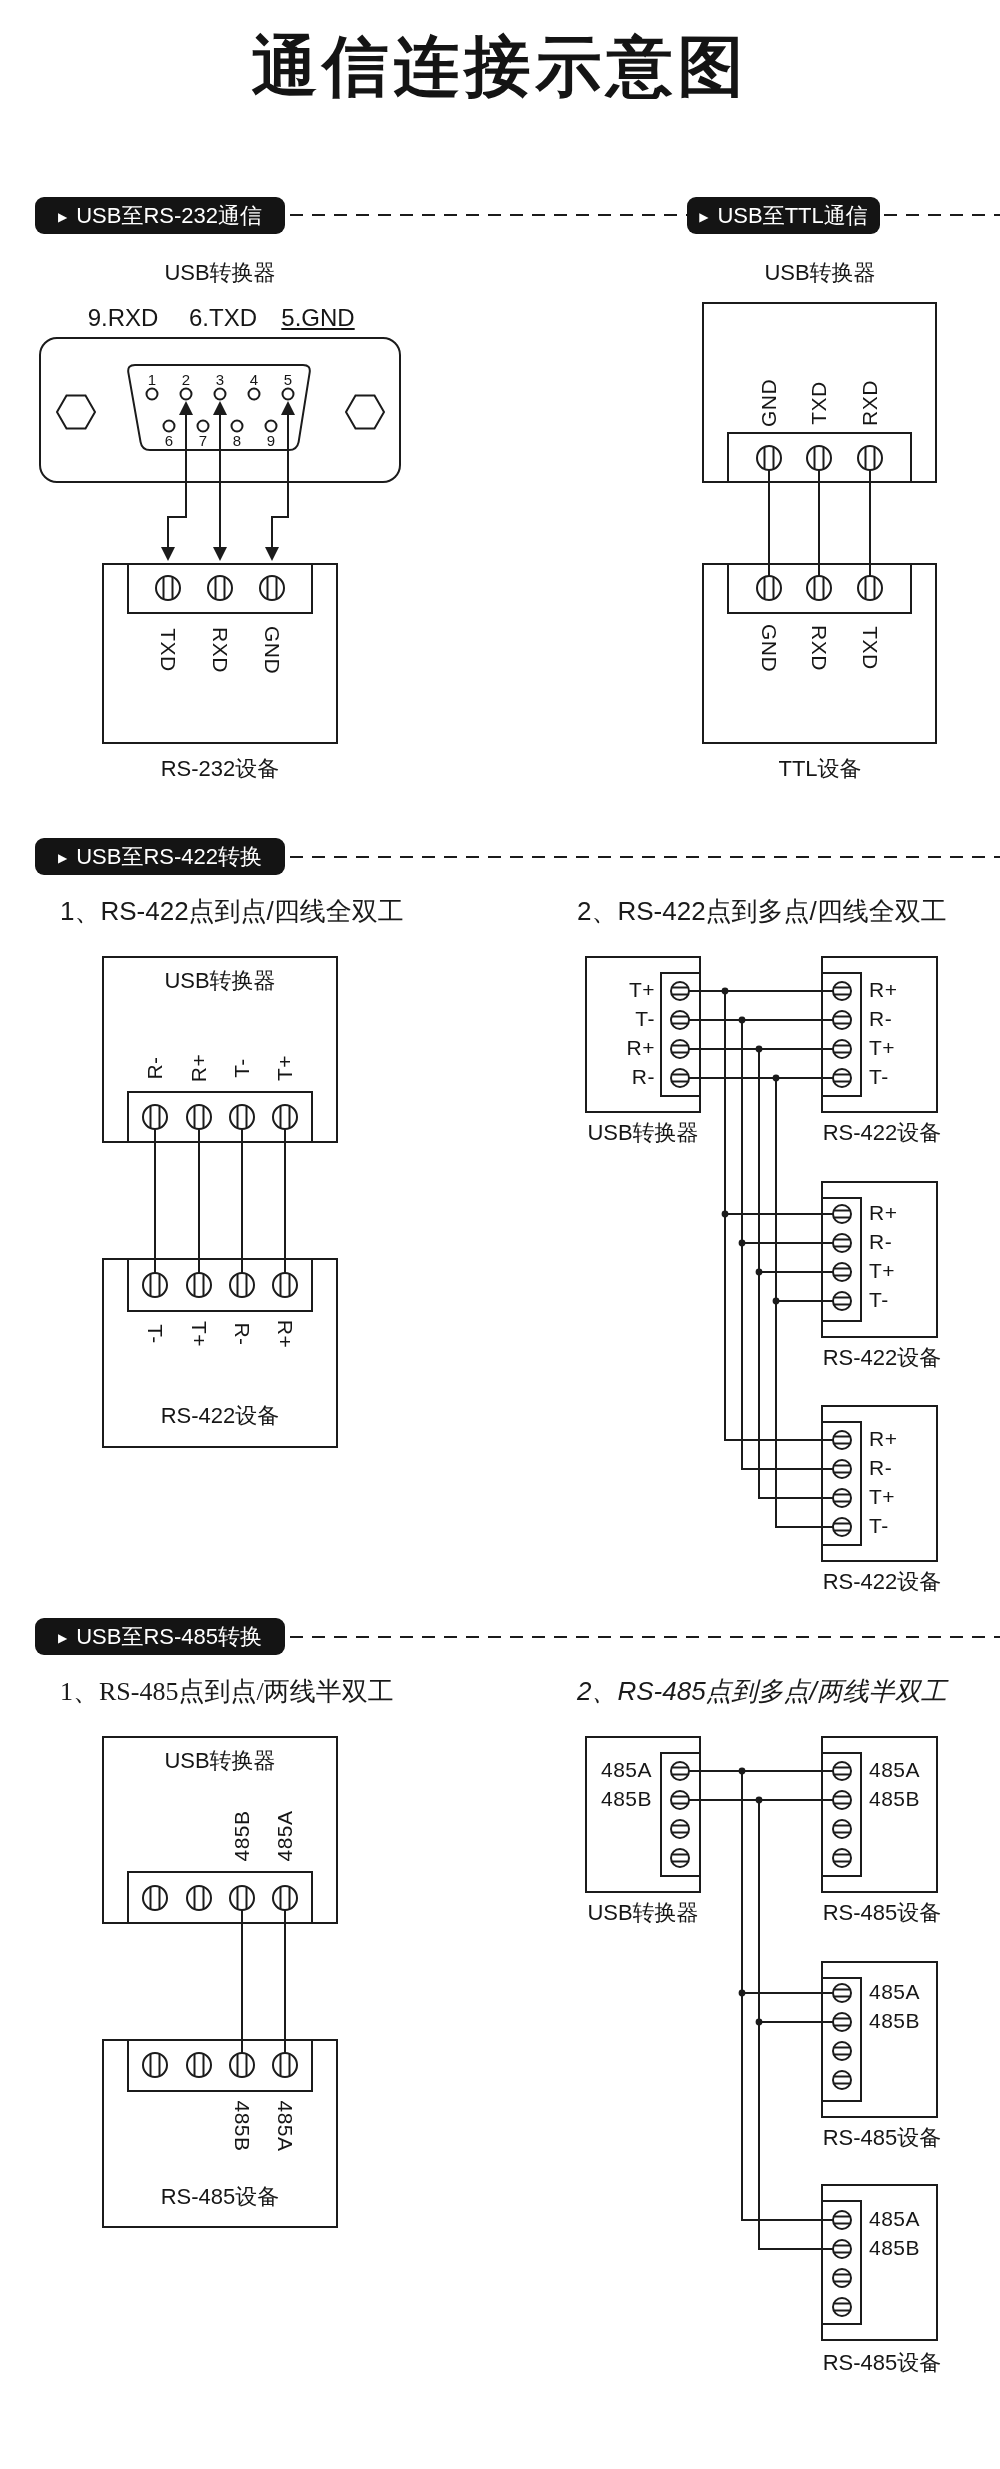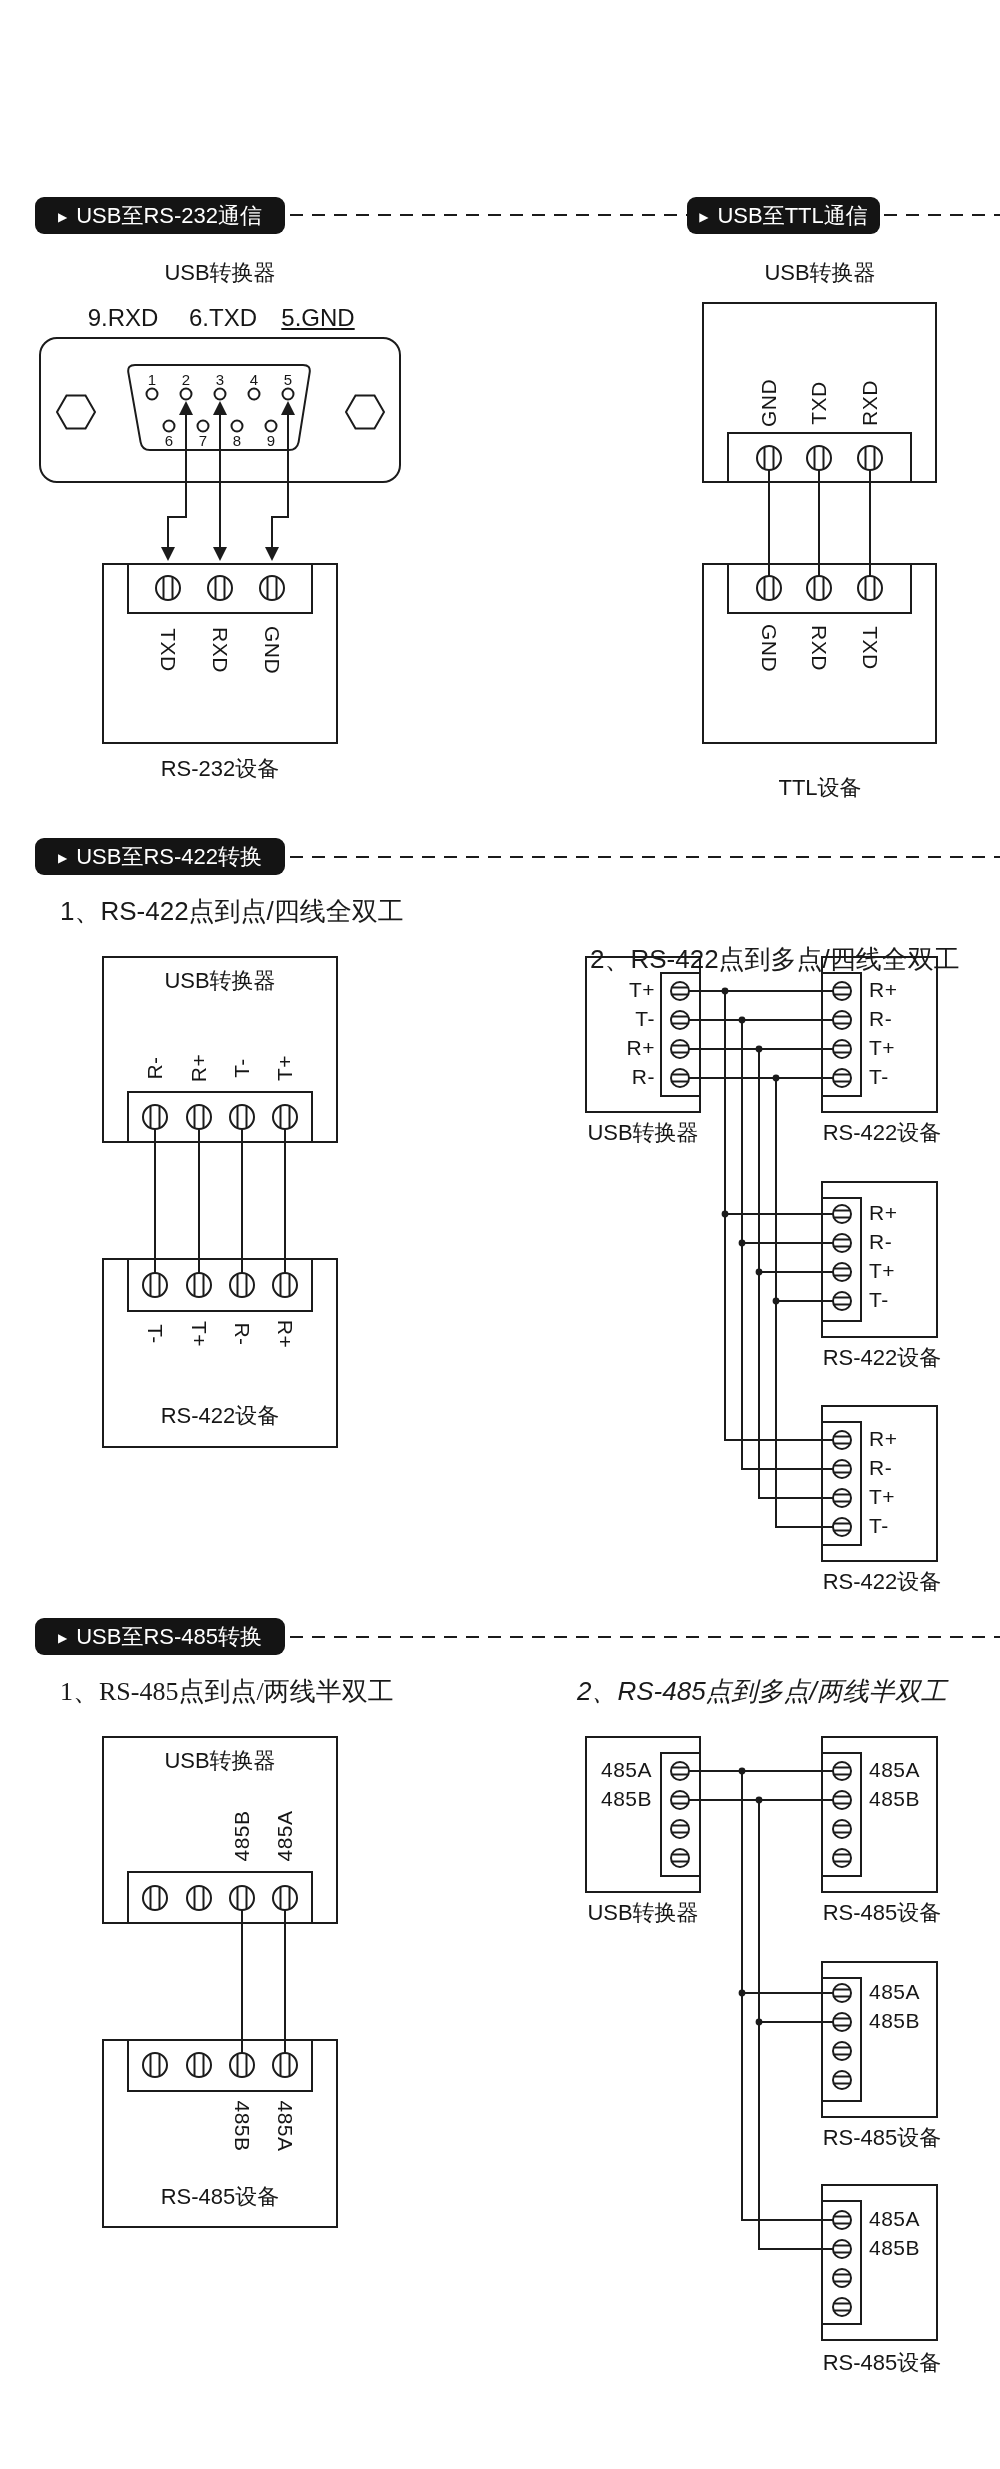--- a/index.html
+++ b/index.html
@@ -278,20 +278,21 @@
         <g fill="#1b1b1b" stroke="none">
           <circle cx="742" cy="1771" r="3.4"></circle>
             <circle cx="759" cy="1800" r="3.4"></circle>
           <circle cx="742" cy="1993" r="3.4"></circle>
             <circle cx="759" cy="2022" r="3.4"></circle>
         </g>
       </g>
     </g>
   </svg>
 
+  <div class="title">通信连接示意图</div>
 
   <div class="pill" style="left:35px; top:197px; width:250px;">
     <span class="tri">▶</span>
     <span>USB至RS-232通信</span>
   </div>
   <div class="pill" style="left:687px; top:197px; width:193px;">
     <span class="tri">▶</span>
     <span>USB至TTL通信</span>
   </div>
   <div class="pill" style="left:35px; top:838px; width:250px;">
@@ -312,35 +313,35 @@
   <div class="txt term r90" style="left:272px; top:650px;">GND</div>
   <div class="txt boxname" style="left:220px; top:754px;">RS-232设备</div>
 
   <div class="txt boxname" style="left:820px; top:258px;">USB转换器</div>
   <div class="txt term rm90" style="left:769px; top:403px;">GND</div>
   <div class="txt term rm90" style="left:819px; top:403px;">TXD</div>
   <div class="txt term rm90" style="left:870px; top:403px;">RXD</div>
   <div class="txt term r90" style="left:769px; top:648px;">GND</div>
   <div class="txt term r90" style="left:819px; top:648px;">RXD</div>
   <div class="txt term r90" style="left:870px; top:648px;">TXD</div>
-  <div class="txt boxname" style="left:820px; top:754px;margin-top:19px;">TTL设备</div>
+  <div class="txt boxname" style="left:820px; top:754px;">TTL设备</div>
 
   <div class="txt subtitle" style="left:60px; top:894px;">1、RS-422点到点/四线全双工</div>
   <div class="txt boxname" style="left:220px; top:966px;">USB转换器</div>
   <div class="txt term rm90" style="left:155px; top:1068px;">R-</div>
   <div class="txt term rm90" style="left:199px; top:1068px;">R+</div>
   <div class="txt term rm90" style="left:242px; top:1068px;">T-</div>
   <div class="txt term rm90" style="left:285px; top:1068px;">T+</div>
   <div class="txt term r90" style="left:155px; top:1334px;">T-</div>
   <div class="txt term r90" style="left:199px; top:1334px;">T+</div>
   <div class="txt term r90" style="left:242px; top:1334px;">R-</div>
   <div class="txt term r90" style="left:285px; top:1334px;">R+</div>
   <div class="txt boxname" style="left:220px; top:1401px;">RS-422设备</div>
 
-  <div class="txt subtitle" style="left:590px; top:894px;margin-top:48px;">2、RS-422点到多点/四线全双工</div>
+  <div class="txt subtitle" style="left:577px; top:894px;">2、RS-422点到多点/四线全双工</div>
   <div class="txt term hlab-r" style="left:555px; top:991px;">T+</div>
   <div class="txt term hlab-r" style="left:555px; top:1020px;">T-</div>
   <div class="txt term hlab-r" style="left:555px; top:1049px;">R+</div>
   <div class="txt term hlab-r" style="left:555px; top:1078px;">R-</div>
   <div class="txt boxname" style="left:643px; top:1118px;">USB转换器</div>
   <div class="txt boxname" style="left:882px; top:1118px;">RS-422设备</div>
   <div class="txt term hlab-l" style="left:869px; top:991px;">R+</div>
   <div class="txt term hlab-l" style="left:869px; top:1020px;">R-</div>
   <div class="txt term hlab-l" style="left:869px; top:1049px;">T+</div>
   <div class="txt term hlab-l" style="left:869px; top:1078px;">T-</div>

